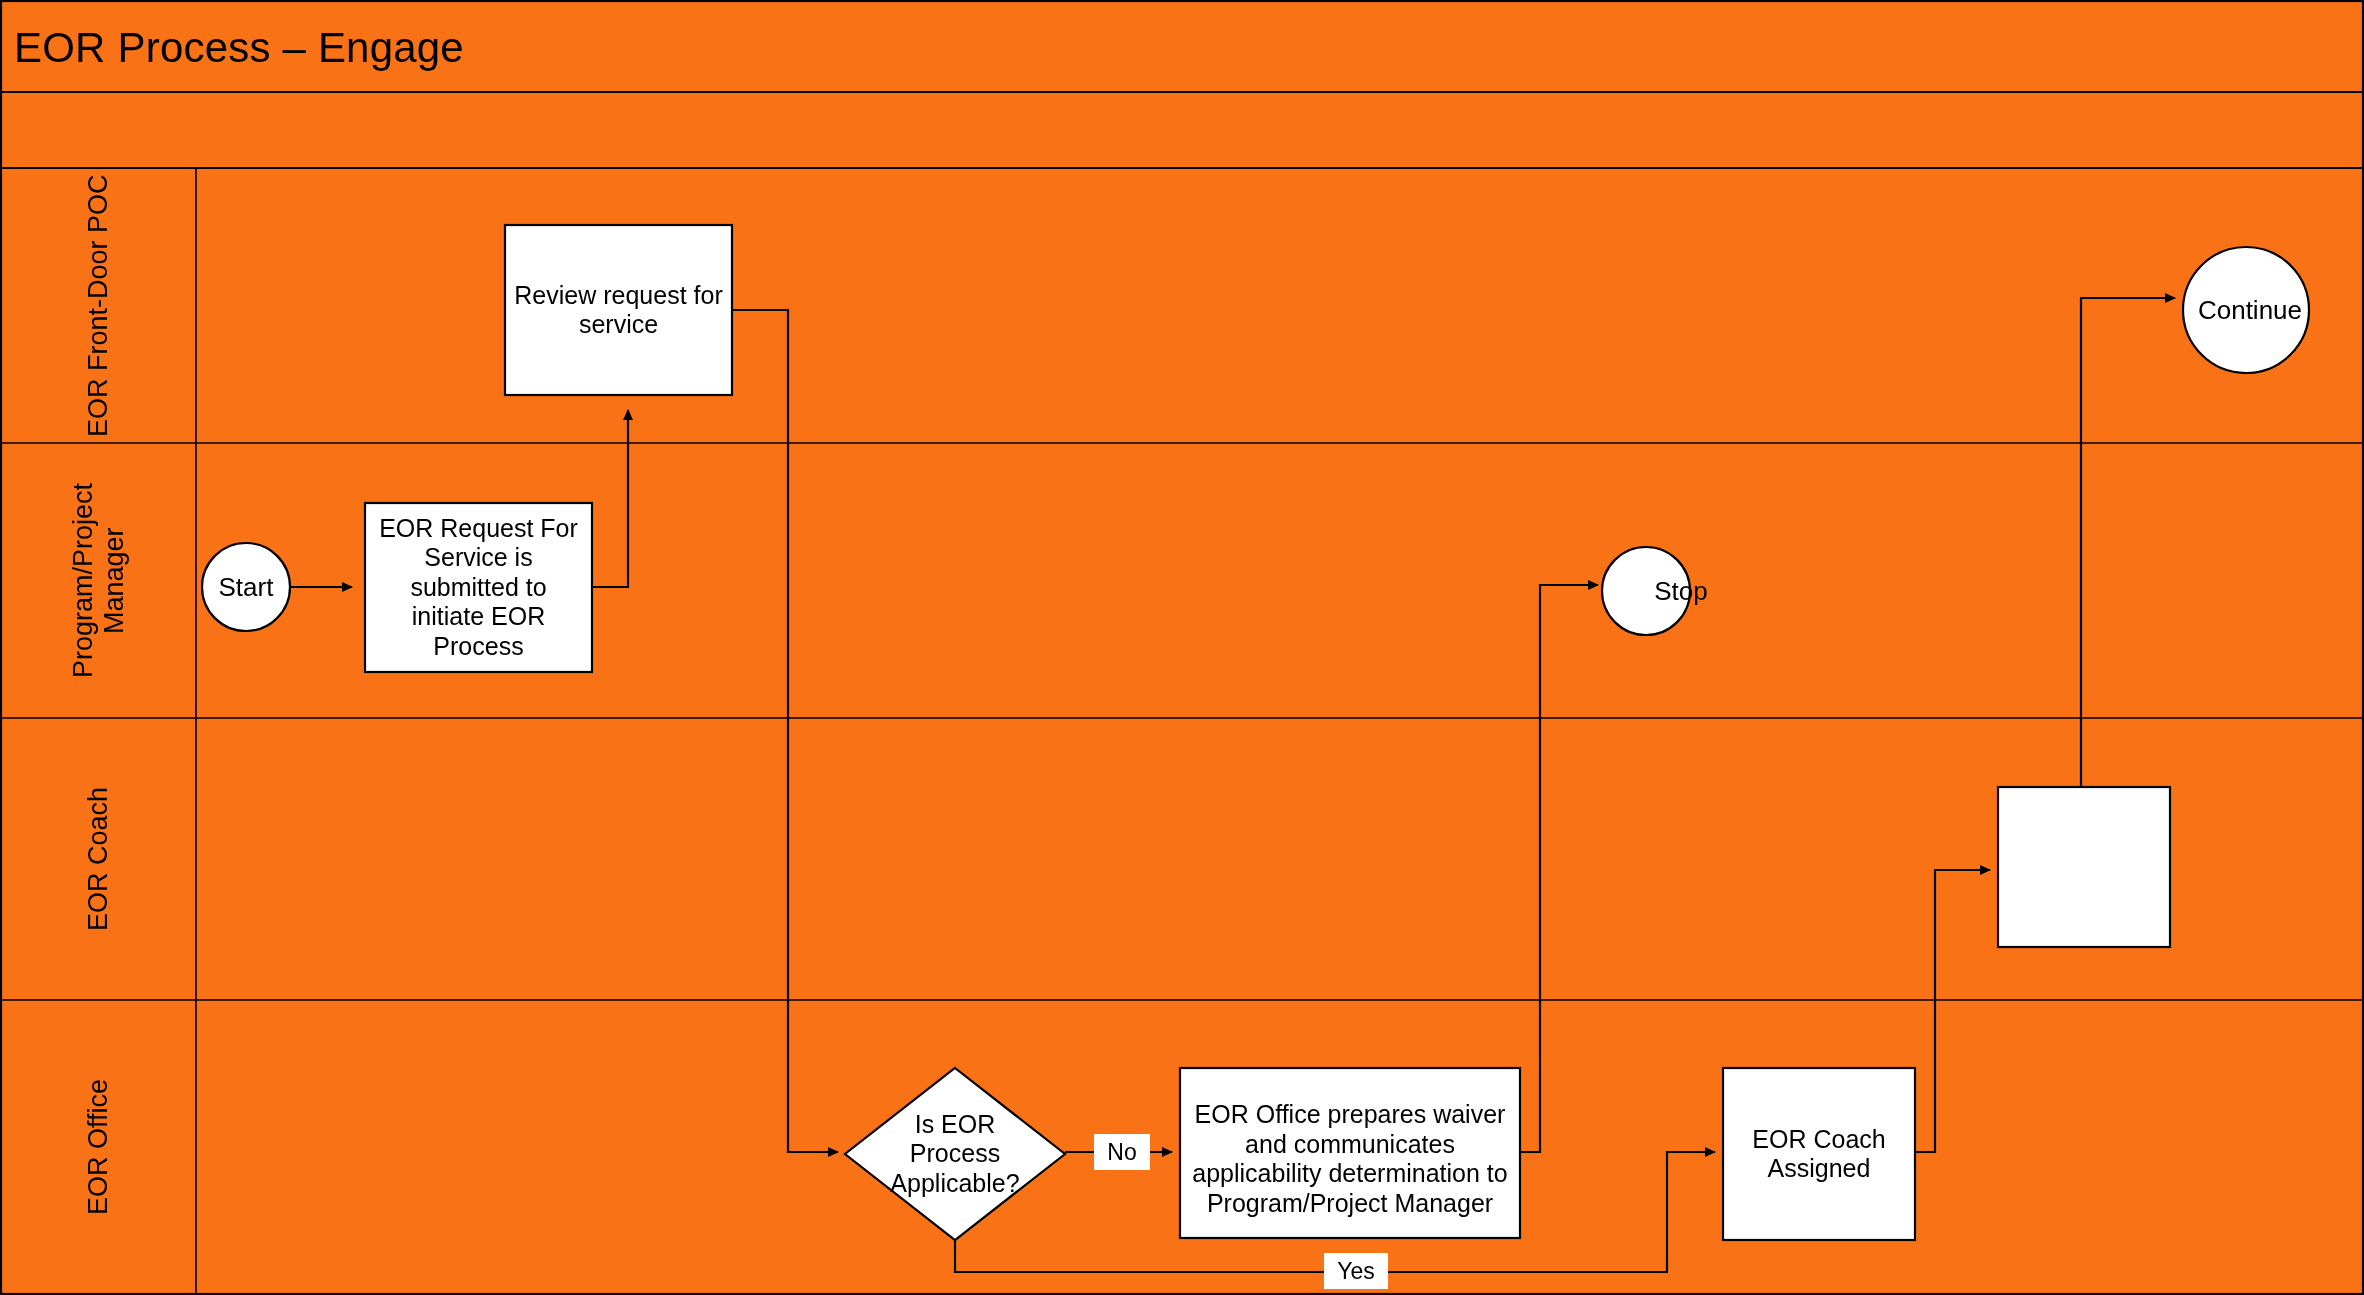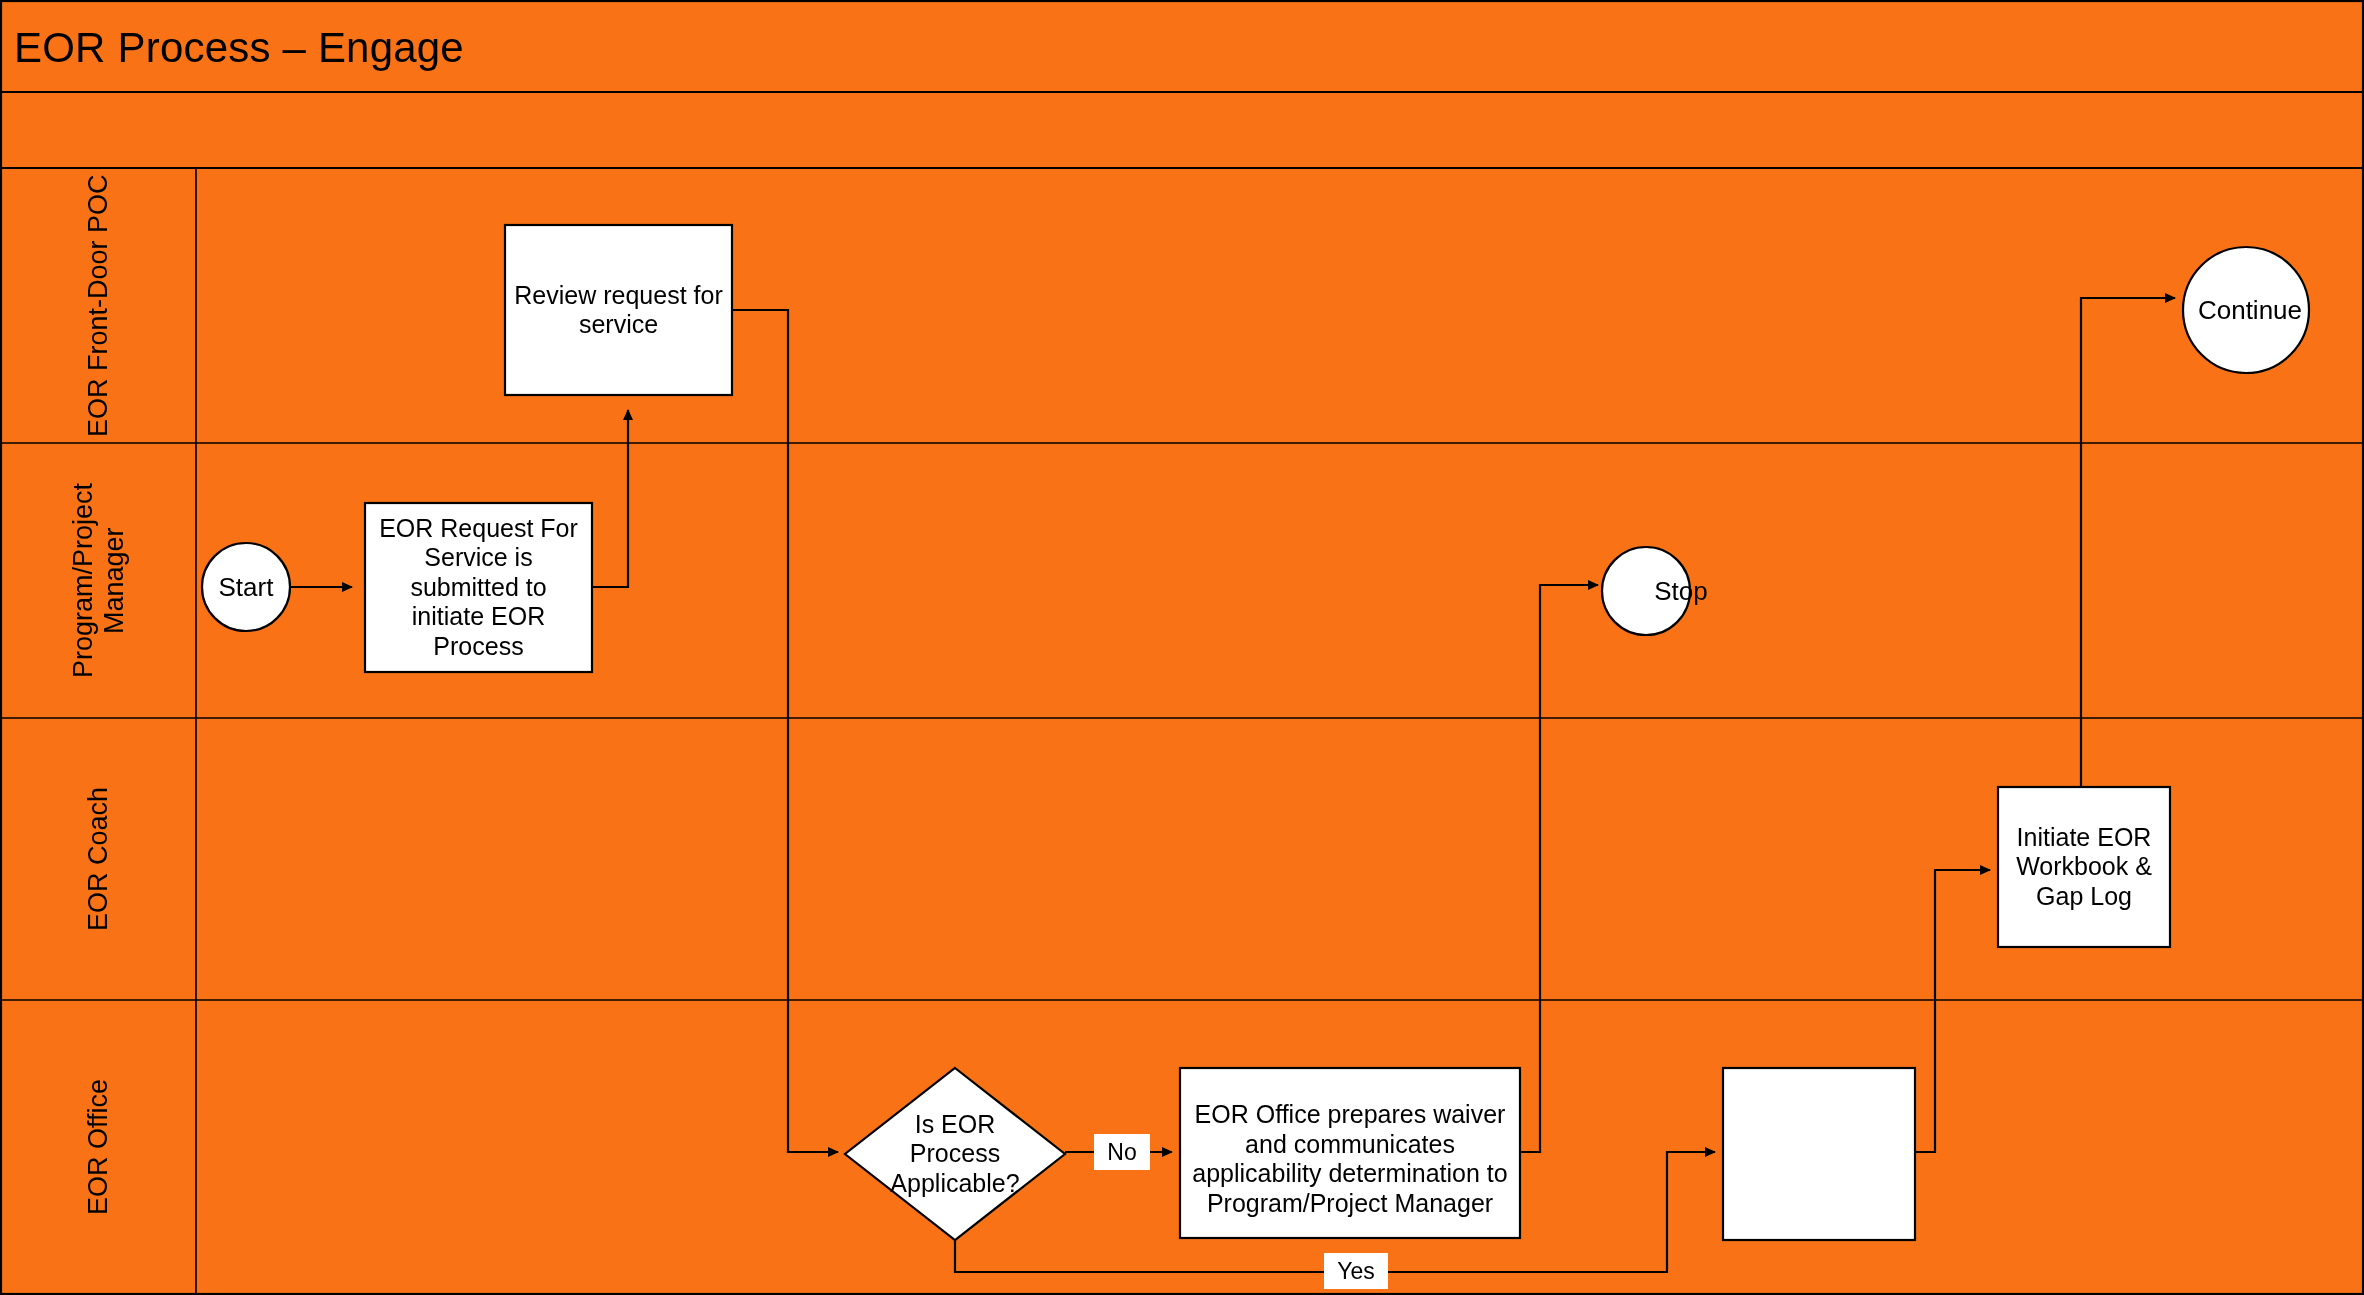--- a/index.html
+++ b/index.html
@@ -86,22 +86,22 @@
   <div class="node-text term-text" style="left:202px;top:562px;width:88px;height:50px;">Start</div>
 
   <div class="node-text proc-text" style="left:372px;top:509px;width:213px;height:157px;">EOR Request For Service is submitted to initiate EOR Process</div>
 
   <div class="node-text proc-text" style="left:511px;top:231px;width:215px;height:158px;">Review request for service</div>
 
   <div class="node-text proc-text" style="left:870px;top:1104px;width:170px;height:100px;">Is EOR Process Applicable?</div>
 
   <div class="node-text proc-text" style="left:1186px;top:1080px;width:328px;height:158px;">EOR Office prepares waiver and communicates applicability determination to Program/Project Manager</div>
 
+  <div class="node-text proc-text" style="left:1729px;top:1074px;width:180px;height:160px;">EOR Coach Assigned</div>
 
-  <div class="node-text proc-text" style="left:2002px;top:793px;width:164px;height:148px;">Initiate EOR Workbook &amp; Gap Log</div>
 
   <div class="node-text term-text" style="left:1602px;top:566px;width:88px;height:50px;margin-left:35px;">Stop</div>
 
   <div class="node-text term-text" style="left:2186px;top:285px;width:128px;height:50px;">Continue</div>
 
   <div class="edge-label" style="left:1094px;top:1134px;width:56px;height:36px;">No</div>
   <div class="edge-label" style="left:1324px;top:1253px;width:64px;height:36px;">Yes</div>
 
 </div>
 

